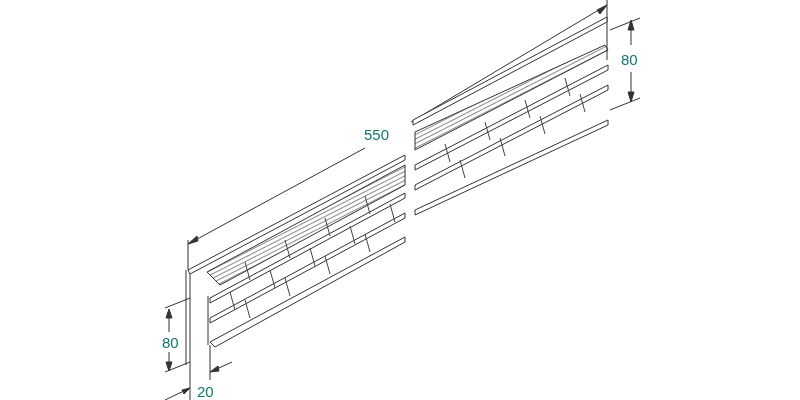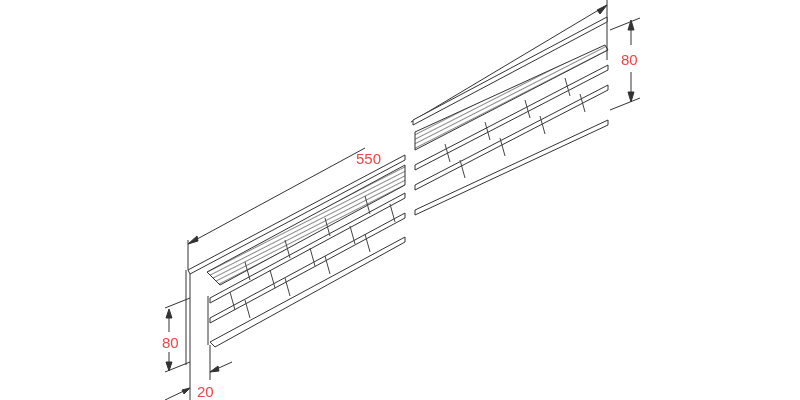--- a/index.html
+++ b/index.html
@@ -1,18 +1,18 @@
 <!DOCTYPE html>
 <html><head>
 <meta charset="utf-8">
 <style>
   html, body { margin:0; padding:0; background:#ffffff; }
   body { width:800px; height:400px; overflow:hidden; position:relative; font-family:"Liberation Sans", sans-serif; }
   #drawing { position:absolute; left:0; top:0; }
-  .dim-label { position:absolute; font-family:"Liberation Sans", sans-serif; font-size:15px; color:#ef4444; line-height:1; }
+  .dim-label { position:absolute; font-family:"Liberation Sans", sans-serif; font-size:15px; color:#0f766e; line-height:1; }
 </style>
 </head>
 <body>
 
 <svg id="drawing" width="800" height="400" viewBox="0 0 800 400" xmlns="http://www.w3.org/2000/svg">
   <defs>
     <pattern id="hatch" patternUnits="userSpaceOnUse" width="4" height="4" patternTransform="rotate(-27)">
       <line x1="0" y1="0" x2="4" y2="0" stroke="#555" stroke-width="1.4"></line>
     </pattern>
   </defs>
@@ -95,16 +95,16 @@
       <line x1="525" y1="100" x2="530" y2="118"></line>
       <line x1="565" y1="78" x2="570" y2="96"></line>
       <line x1="460" y1="160" x2="465" y2="178"></line>
       <line x1="500" y1="138" x2="505" y2="156"></line>
       <line x1="540" y1="116" x2="545" y2="134"></line>
       <line x1="580" y1="94" x2="585" y2="112"></line>
     </g>
   </g>
 </svg>
 
-<div class="dim-label" style="left:356px; top:127px;margin-top:24px;">550</div>
+<div class="dim-label" style="left:364px; top:127px;">550</div>
 <div class="dim-label" style="left:621px; top:52px;">80</div>
 <div class="dim-label" style="left:162px; top:335px;">80</div>
 <div class="dim-label" style="left:197px; top:384px;">20</div>
 
 </body></html>

